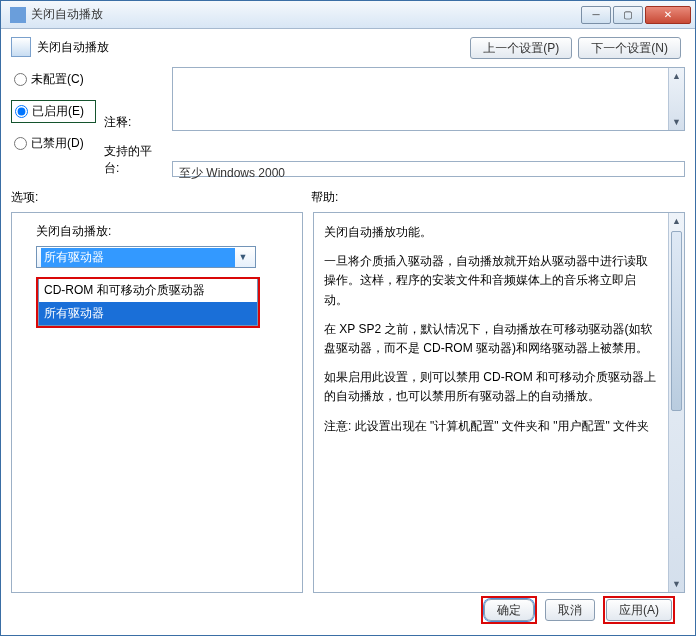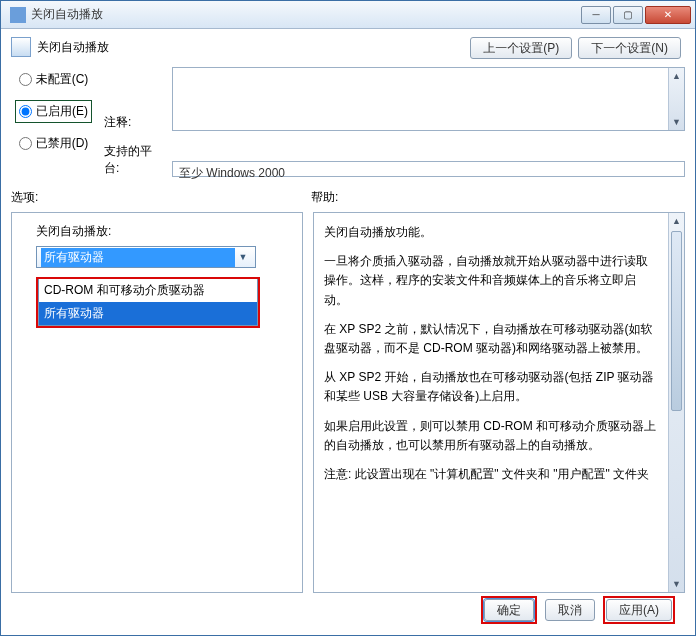--- a/index.html
+++ b/index.html
@@ -17,21 +17,21 @@
 .content { flex: 1; padding: 8px 10px; display: flex; flex-direction: column; overflow: hidden; }
 
 .header-row { display: flex; align-items: flex-start; margin-bottom: 8px; }
 .header-left { display: flex; align-items: center; flex: 1; }
 .header-left .dlg-icon { width: 20px; height: 20px; border: 1px solid #7aa0cc; background: linear-gradient(#fff,#c8ddf2); margin-right: 6px; }
 .nav-btns { display: flex; gap: 6px; margin-right: 4px; }
 .btn { height: 22px; padding: 0 12px; border: 1px solid #8a9db2; background: linear-gradient(#fefefe,#e3e9f0); border-radius: 3px; font-size: 12px; color: #333; display:inline-flex; align-items:center; }
 
 .mid { display: flex; gap: 8px; }
 .left-col { width: 85px; padding-top: 2px; }
-.radios { display: flex; flex-direction: column; gap: 10px; align-items: center; }
+.radios { display: flex; flex-direction: column; gap: 10px; }
 .radio-row { display: flex; align-items: center; gap: 4px; padding: 2px 3px; }
 .radio-row input { margin: 0; }
 .radio-row label { white-space: nowrap; }
 .hl-red { border: 1px solid #14532d; }
 
 .right-col { flex: 1; display: flex; flex-direction: column; gap: 8px; }
 .form-row { display: flex; align-items: flex-end; gap: 6px; }
 .form-row .lbl { width: 62px; text-align: left; padding-top: 4px; }
 .textarea { flex: 1; height: 64px; border: 1px solid #9cb0c6; background: #fff; position: relative; }
 .textarea .sb { position:absolute; right:0; top:0; bottom:0; width:16px; background: linear-gradient(#eef3f9,#d4dfec); border-left:1px solid #b7c6d8; }
@@ -58,21 +58,21 @@
 .listbox-hl { border: 2px solid #d90808; width: 224px; margin-top: 9px; }
 
 .help-text { padding-right: 18px; line-height: 1.6; overflow-y: auto; font-size: 12px; }
 .help-text p { margin-bottom: 10px; }
 .panel.right .sb { position:absolute; right:0; top:0; bottom:0; width:16px; background: linear-gradient(#eef3f9,#d4dfec); border-left:1px solid #b7c6d8; }
 .panel.right .sb .ar { height: 16px; display:flex;align-items:center;justify-content:center;font-size:9px;color:#4a5a6d; }
 .panel.right .sb .thumb { margin:2px; height:180px; background: linear-gradient(#dfe9f5,#b9ccdf); border:1px solid #94aac2; border-radius:2px; }
 .panel.right .sb .bot {position:absolute;bottom:0;left:0;right:0;}
 
 .footer { height: 34px; display: flex; align-items: center; justify-content: flex-end; gap: 8px; padding: 0 10px; }
-.footer .btn.ok { box-shadow: 0 0 0 1px #4d90d8; }
+.footer .btn.ok { box-shadow: 0 0 0 1px #4d90d8; border-radius: 7px; }
 .red-box { border: 2px solid #d90808; padding: 1px; }
 </style>
 </head>
 <body>
 
 <div class="window">
   <div class="titlebar">
     <div class="icon"></div>
     <div class="title">关闭自动播放</div>
     <div class="winbtns">
@@ -147,21 +147,20 @@
             <div class="item selected">所有驱动器</div>
           </div>
         </div>
       </div>
 
       <div class="panel right">
         <div class="help-text">
           <p>关闭自动播放功能。</p>
           <p>一旦将介质插入驱动器，自动播放就开始从驱动器中进行读取操作。这样，程序的安装文件和音频媒体上的音乐将立即启动。</p>
           <p>在 XP SP2 之前，默认情况下，自动播放在可移动驱动器(如软盘驱动器，而不是 CD-ROM 驱动器)和网络驱动器上被禁用。</p>
-          <p>从 XP SP2 开始，自动播放也在可移动驱动器(包括 ZIP 驱动器和某些 USB 大容量存储设备)上启用。</p>
           <p>如果启用此设置，则可以禁用 CD-ROM 和可移动介质驱动器上的自动播放，也可以禁用所有驱动器上的自动播放。</p>
           <p>注意: 此设置出现在 "计算机配置" 文件夹和 "用户配置" 文件夹</p>
         </div>
         <div class="sb">
           <div class="ar">▲</div>
           <div class="thumb"></div>
           <div class="ar bot">▼</div>
         </div>
       </div>
     </div>

